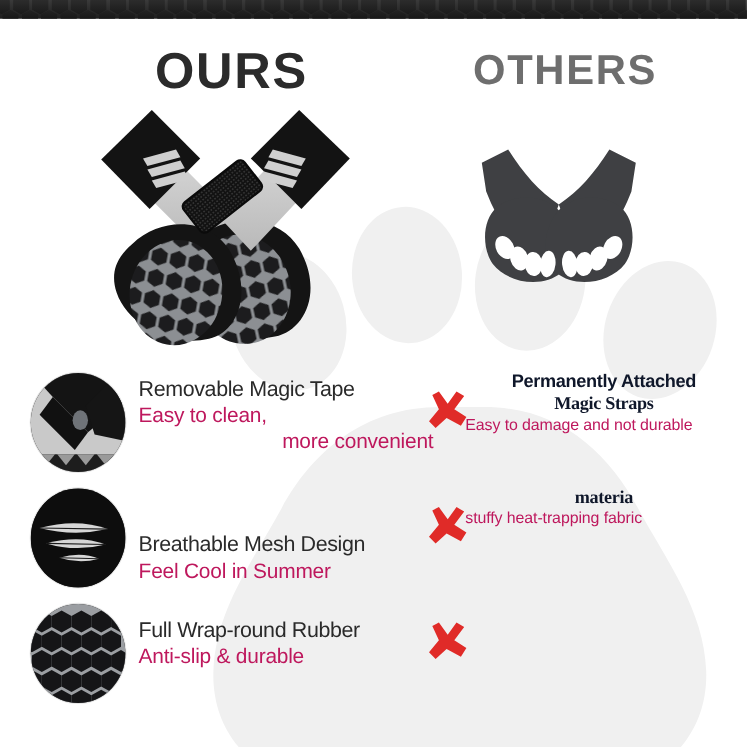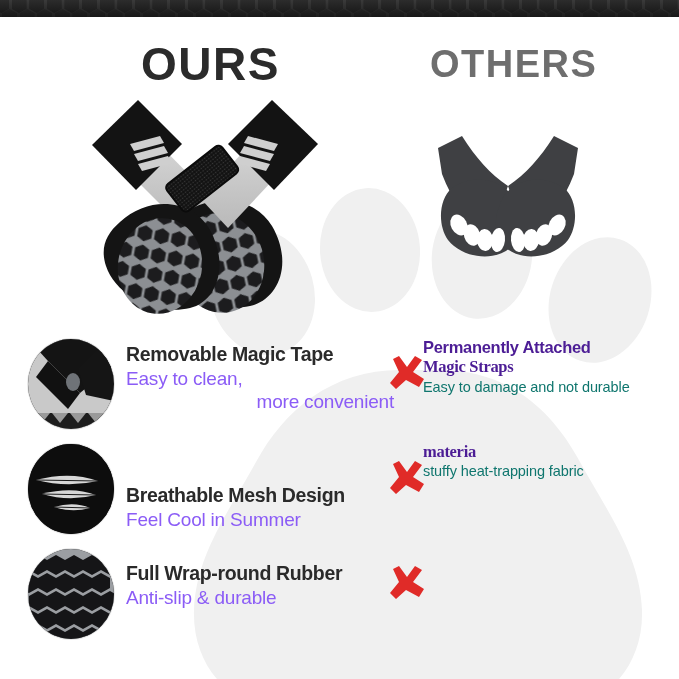--- a/index.html
+++ b/index.html
@@ -82,44 +82,44 @@
     overflow:hidden;
     background:#111;
     box-shadow:0 0 0 1px rgba(0,0,0,.10);
   }
   .thumb svg{display:block;}
 
   .ours-text{
     position:absolute;left:126px;top:8px;width:268px;
   }
   .ours-head{
-    font-size:19.5px;font-weight:700;color:#2a2a2a;
+    font-size:19.5px;font-weight:400;color:#2a2a2a;
     letter-spacing:-.35px;line-height:1.15;white-space:nowrap;
   }
   .ours-sub{
-    font-size:19px;color:#8b5cf6;line-height:1.18;
+    font-size:19px;color:#be185d;line-height:1.18;
     margin-top:3px;letter-spacing:-.2px;
   }
   .ours-sub .l2{display:block;text-align:right;}
 
   .xmark{
     position:absolute;left:388px;
     width:40px;height:40px;
   }
   #row-0 .xmark{top:355px;}
   .others-text{
     position:absolute;left:423px;top:4px;width:252px;
   }
   .others-head{
-    font-size:16.5px;font-weight:800;color:#4c1d95;
-    line-height:1.18;letter-spacing:-.3px;
+    font-size:16.5px;font-weight:800;color:#0f172a;
+    line-height:1.18;letter-spacing:-.3px;text-align:center;
   }
   .others-head .l2{display:block;font-family:Liberation Serif, serif;}
   .others-sub{
-    font-size:14.5px;color:#0f766e;line-height:1.2;
+    font-size:14.5px;color:#be185d;line-height:1.2;
     margin-top:2px;letter-spacing:-.1px;
   }
 
   
   #row-0 .ours-text{top:10px;}
   #row-0 .xmark{top:20px;left:386px;}
   #row-0 .others-text{top:5px;}
 
   #row-1 .ours-text{top:18px;margin-top:28px;}
   #row-1 .ours-head{white-space:nowrap;}

